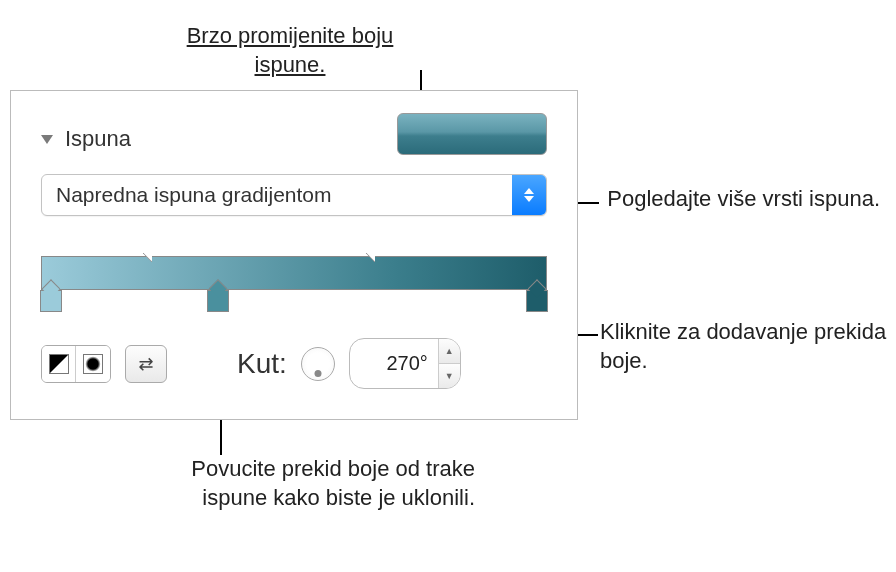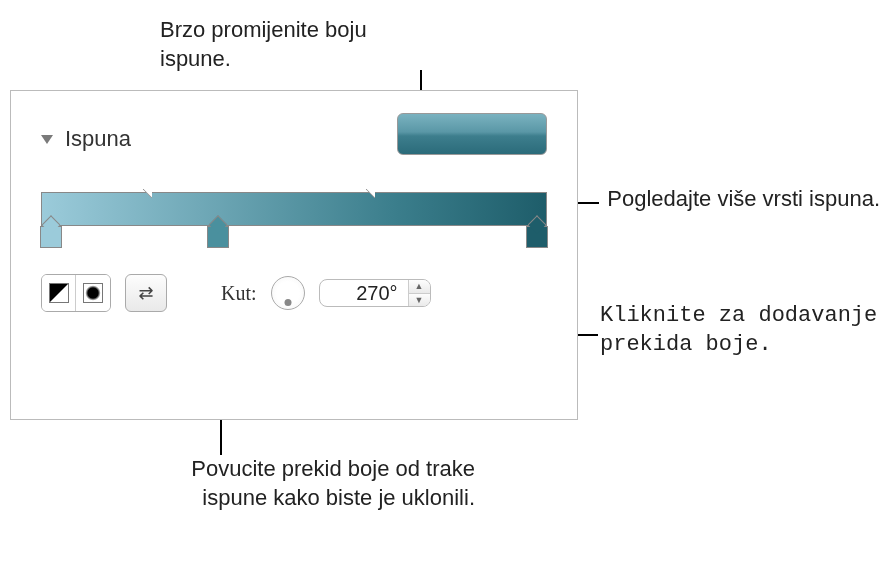--- a/index.html
+++ b/index.html
@@ -10,23 +10,23 @@
       height: 572px;
       position: relative;
       color: #333;
     }
     .callout {
       position: absolute;
       font-size: 22px;
       line-height: 1.3;
       color: #222;
     }
-    .callout-top { text-align: left; width: 260px; top: 16px; left: 160px; }
+    .callout-top { text-align: center; width: 260px; top: 22px; left: 160px; text-decoration: underline; }
     .callout-right1 { top: 185px; left: 600px; width: 280px; text-align: right; }
-    .callout-right2 { top: 302px; left: 600px; width: 290px; font-family: Liberation Mono, monospace; }
+    .callout-right2 { top: 318px; left: 600px; width: 290px; }
     .callout-bottom { top: 455px; left: 175px; width: 300px; text-align: right; }
 
     .panel {
       position: absolute;
       top: 90px; left: 10px;
       width: 568px; height: 330px;
       border: 1px solid #bbb;
       background: #fff;
       padding: 25px 30px 25px 30px;
     }
@@ -153,40 +153,40 @@
       background: linear-gradient(135deg, #000 0 49%, #fff 51% 100%);
     }
     .swap-btn {
       width: 42px; height: 38px;
       border: 1px solid #aaa;
       border-radius: 6px;
       background: linear-gradient(to bottom,#fdfdfd,#e9e9e9);
       display:flex;align-items:center;justify-content:center;
       font-size: 18px; color:#444;
     }
-    .angle-label { font-size: 20px; color:#333; margin-left: 40px; font-family: Liberation Serif, serif; }
+    .angle-label { font-size: 28px; color:#333; margin-left: 56px; }
     .angle-dial {
       width: 34px; height: 34px;
       border: 1px solid #aaa;
       border-radius: 50%;
       background: radial-gradient(circle at center,#fff 0 50%, #f2f2f2 100%);
       position: relative;
     }
     .angle-dial::after {
       content:""; position:absolute;
       width: 7px; height: 7px; border-radius:50%;
       background:#888;
       bottom: 3px; left: 50%;
       transform: translateX(-50%);
     }
     .angle-field {
       display:flex; align-items:center;
       border: 1px solid #bbb;
-      border-radius: 8px;
-      height: 28px;
+      border-radius: 15px;
+      height: 51px;
       overflow:hidden;
       background:#fff;
     }
     .angle-input {
       width: 88px;
       text-align: right;
       padding: 0 10px;
       font-size: 20px;
       color:#222;
     }
@@ -234,20 +234,27 @@
 
 <div class="panel">
 
   <div class="section-header">
     <div class="disclosure-triangle"></div>
     <div class="section-title">Ispuna</div>
   </div>
 
   <div class="color-swatch-big"></div>
 
+  <div class="fill-type-select">
+    <div class="fill-type-label">Napredna ispuna gradijentom</div>
+    <div class="fill-type-button">
+      <div class="tri-up"></div>
+      <div class="tri-down"></div>
+    </div>
+  </div>
 
   <div class="gradient-editor">
     <div class="gradient-bar"></div>
     <div class="midpoint m1"></div>
     <div class="midpoint m2"></div>
     <div class="color-stop cs1"></div>
     <div class="color-stop cs2"></div>
     <div class="color-stop cs3"></div>
   </div>
 

